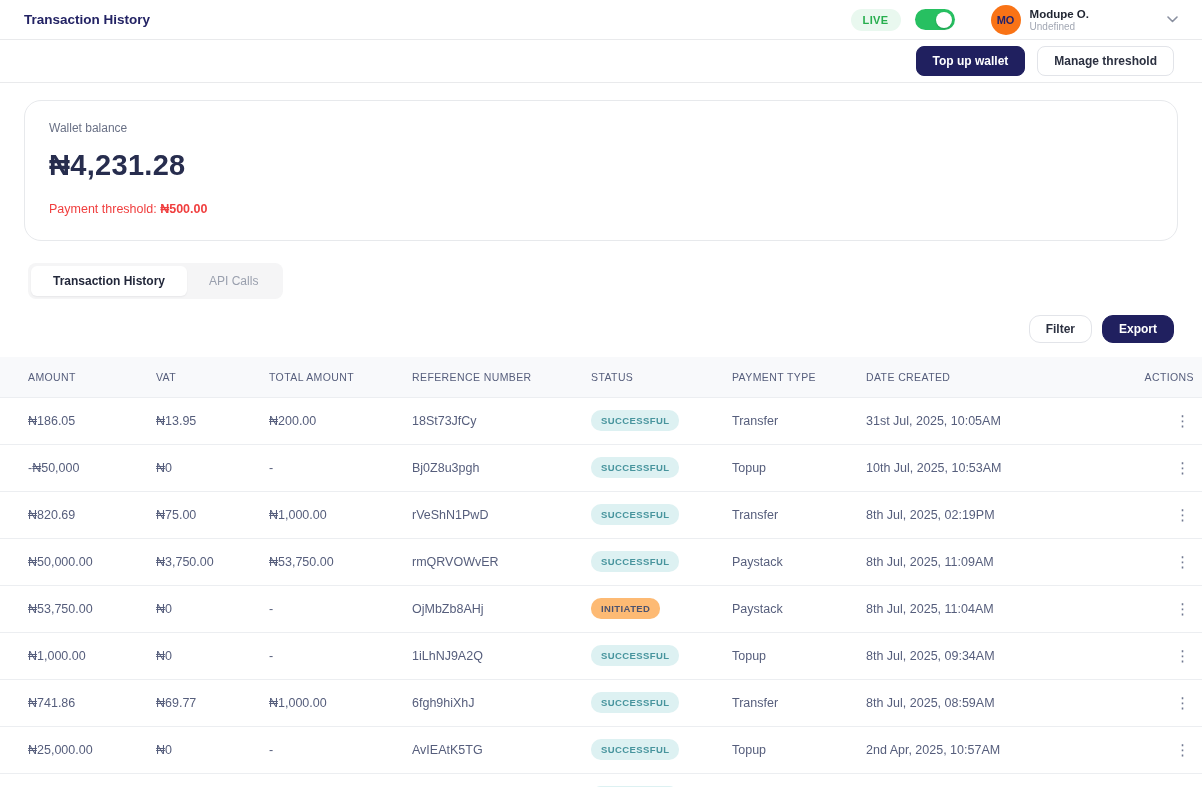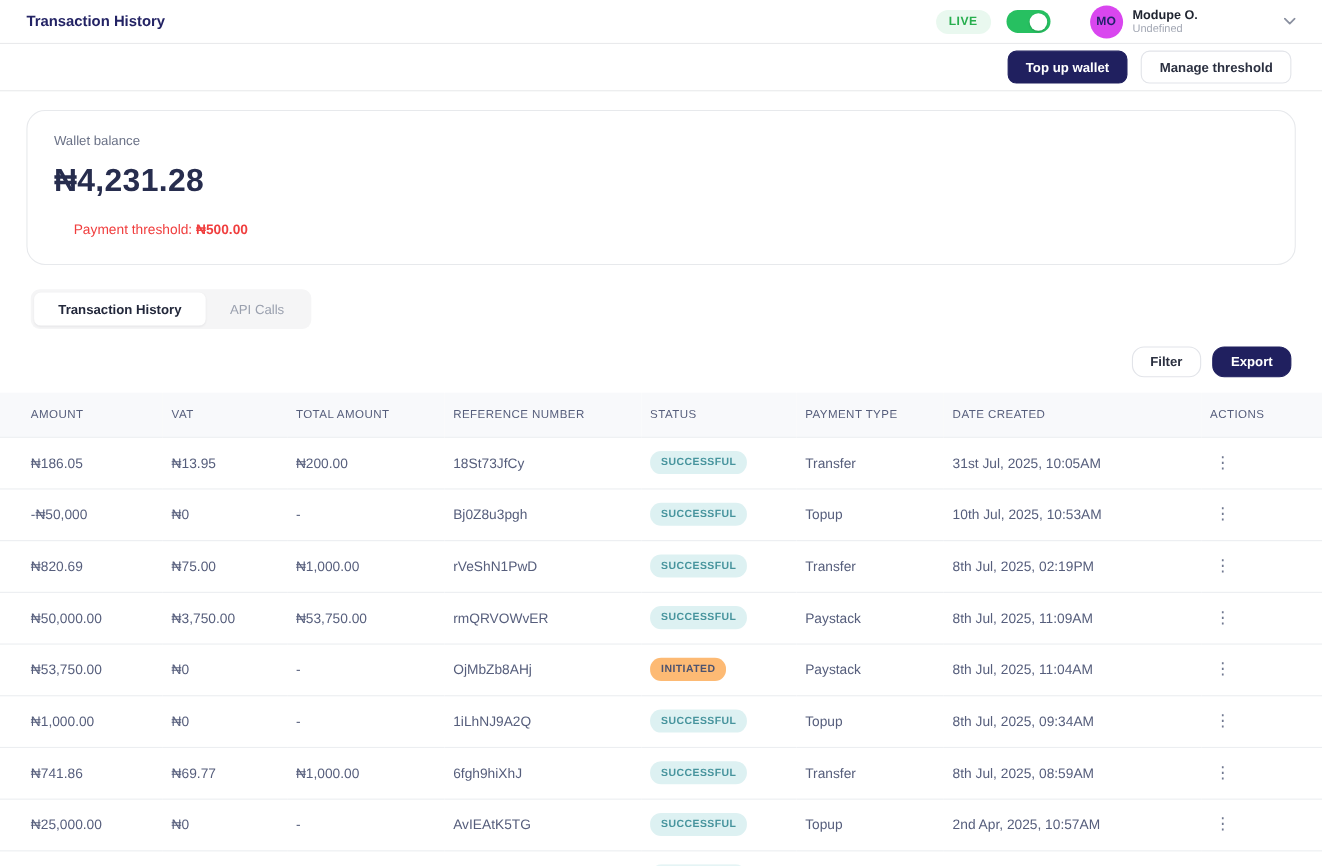--- a/index.html
+++ b/index.html
@@ -11,41 +11,41 @@
     padding: 0 24px; border-bottom: 1px solid #e9eaec; }
   .page-title { font-size: 13.5px; font-weight: 700; color: #232364; }
   .topbar-right { display: flex; align-items: center; gap: 14px; }
   .live-badge { background: #e9f8ef; color: #27ae4e; font-size: 11px; font-weight: 700;
     letter-spacing: .4px; padding: 5px 12px; border-radius: 12px; }
   .toggle { width: 40px; height: 21px; background: #27c061; border-radius: 11px; position: relative;
     cursor: pointer; }
   .toggle .knob { position: absolute; top: 2.5px; right: 3px; width: 16px; height: 16px;
     background: #ffffff; border-radius: 50%; box-shadow: 0 1px 2px rgba(0,0,0,.2); }
   .user-chip { display: flex; align-items: center; gap: 9px; margin-left: 22px; cursor: pointer; }
-  .avatar { width: 30px; height: 30px; border-radius: 50%; background: #d946ef; color: #22226b;
+  .avatar { width: 30px; height: 30px; border-radius: 50%; background: #f97316; color: #22226b;
     font-size: 11px; font-weight: 700; display: flex; align-items: center; justify-content: center; }
   .user-name { font-size: 11.5px; font-weight: 700; color: #1f2430; line-height: 1.25; }
   .user-sub { font-size: 10px; color: #a3a8b4; }
   .chevron { margin-left: 64px; color: #8a90a0; display: flex; }
 
   
   .action-bar { height: 43px; display: flex; align-items: center; justify-content: flex-end;
     gap: 12px; padding: 0 28px; border-bottom: 1px solid #e9eaec; }
   .btn { font-family: inherit; font-size: 12px; font-weight: 700; height: 30px; padding: 0 16px;
     border-radius: 8px; cursor: pointer; }
   .btn-primary { background: #20205f; color: #ffffff; border: 1px solid #20205f; }
   .btn-outline { background: #ffffff; color: #2b3040; border: 1px solid #e2e4e9; }
 
   
   .wallet-card { margin: 17px 24px 0; border: 1px solid #e7e9ec; border-radius: 17px;
     padding: 20px 24px 24px; }
   .wallet-label { font-size: 12px; color: #6a7186; }
   .wallet-balance { font-size: 29px; font-weight: 700; color: #272d4e; margin-top: 14px;
     letter-spacing: .3px; }
-  .wallet-threshold { font-size: 12.5px; color: #f03e3e; margin-top: 20px; margin-left: 18px; }
+  .wallet-threshold { font-size: 12.5px; color: #f03e3e; margin-top: 20px; }
   .wallet-threshold b { font-weight: 700; }
 
   
   .tabs-row { margin: 22px 28px 0; }
   .tabs { display: inline-flex; background: #f5f5f6; border-radius: 8px; padding: 3px; }
   .tab { font-size: 12px; padding: 8px 22px; border-radius: 6px; color: #9aa0ae; cursor: pointer;
     white-space: nowrap; }
   .tab.active { background: #ffffff; color: #23283b; font-weight: 700;
     box-shadow: 0 1px 2px rgba(20,20,40,.06); }
 
@@ -55,21 +55,21 @@
   .btn-sm { height: 28px; padding: 0 16px; font-size: 12px; border-radius: 11px; }
 
   
   table { width: 1202px; border-collapse: collapse; table-layout: fixed; }
   col.c-amount { width: 148px; } col.c-vat { width: 113px; } col.c-total { width: 143px; }
   col.c-ref { width: 179px; } col.c-status { width: 141px; } col.c-ptype { width: 134px; }
   col.c-date { width: 234px; } col.c-actions { width: 110px; }
   thead th { background: #f8f9fb; font-size: 10.5px; font-weight: 400; letter-spacing: .4px;
     color: #565e7c; text-align: left; height: 40px; padding: 0 8px; }
   thead th:first-child, tbody td:first-child { padding-left: 28px; }
-  thead th.col-actions, tbody td.cell-actions { }
+  thead th.col-actions, tbody td.cell-actions { text-align: right; }
   tbody td { height: 47px; border-top: 1px solid #eceef1; font-size: 12.5px; color: #565e7c;
     padding: 0 8px; }
   tbody tr:last-child td { border-bottom: 1px solid #eceef1; }
   .badge { display: inline-block; font-size: 9.5px; font-weight: 600; letter-spacing: .4px;
     padding: 5px 10px; border-radius: 10px; }
   .badge-successful { background: #ddf1f2; color: #47949d; }
   .badge-initiated { background: #fdba74; color: #4d536f; }
   .kebab { display: inline-block; color: #707890; font-size: 15px; line-height: 1;
     cursor: pointer; padding: 2px 4px; letter-spacing: 0; }
 </style>

